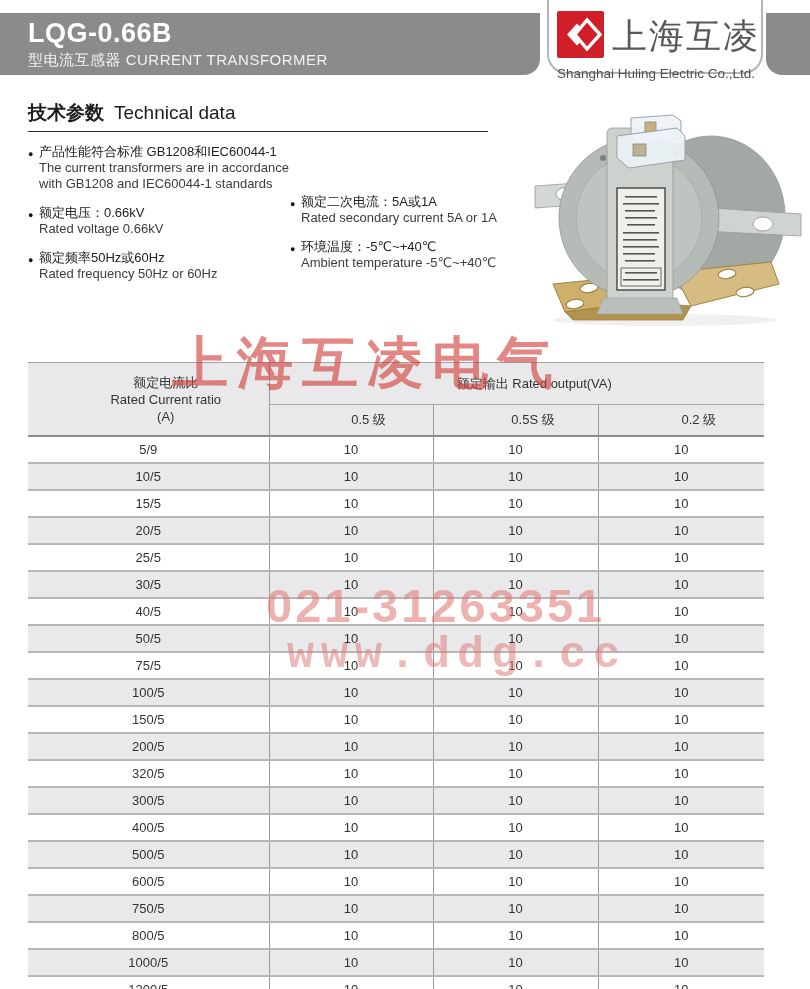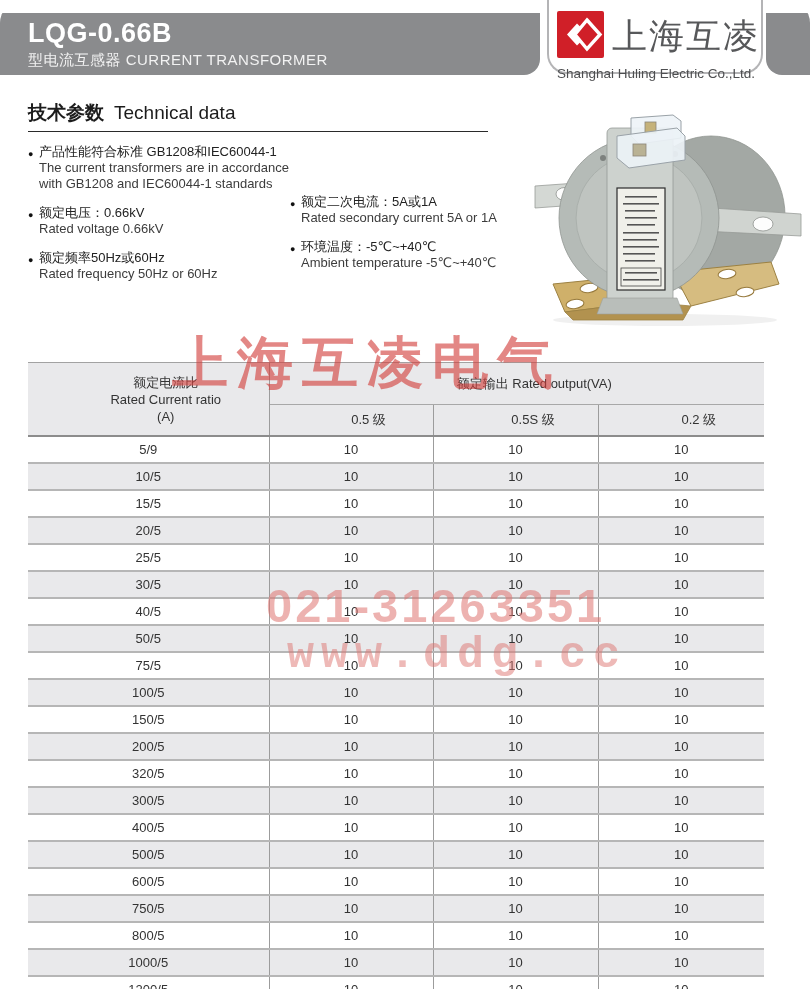--- a/index.html
+++ b/index.html
@@ -1,18 +1,18 @@
 <!DOCTYPE html>
 <html><head>
 <meta charset="utf-8">
 <style>
   html,body{margin:0;padding:0;background:#ffffff;}
   .page{
     position:relative;width:810px;height:989px;background:#ffffff;overflow:hidden;
-    font-family:"Liberation Sans","DejaVu Sans",sans-serif;color:#333;border-radius:23px;
+    font-family:"Liberation Sans","DejaVu Sans",sans-serif;color:#333;
   }
   
   .hdr-bar{position:absolute;left:0;top:13px;width:540px;height:62px;background:#8a8b8d;
     border-bottom-right-radius:16px;}
   .hdr-bar-right{position:absolute;right:0;top:13px;width:44px;height:62px;background:#8a8b8d;
     border-bottom-left-radius:16px;}
   .hdr-model{position:absolute;left:28px;top:18px;font-size:27px;font-weight:bold;color:#ffffff;letter-spacing:.5px;}
   .hdr-sub{position:absolute;left:28px;top:51px;font-size:15px;color:#f2f2f2;letter-spacing:.5px;}
   .logo-tab{position:absolute;left:547px;top:-14px;width:212px;height:86px;
     border:2px solid #b4b4b6;border-top:none;border-radius:0 0 20px 20px;background:#ffffff;}

